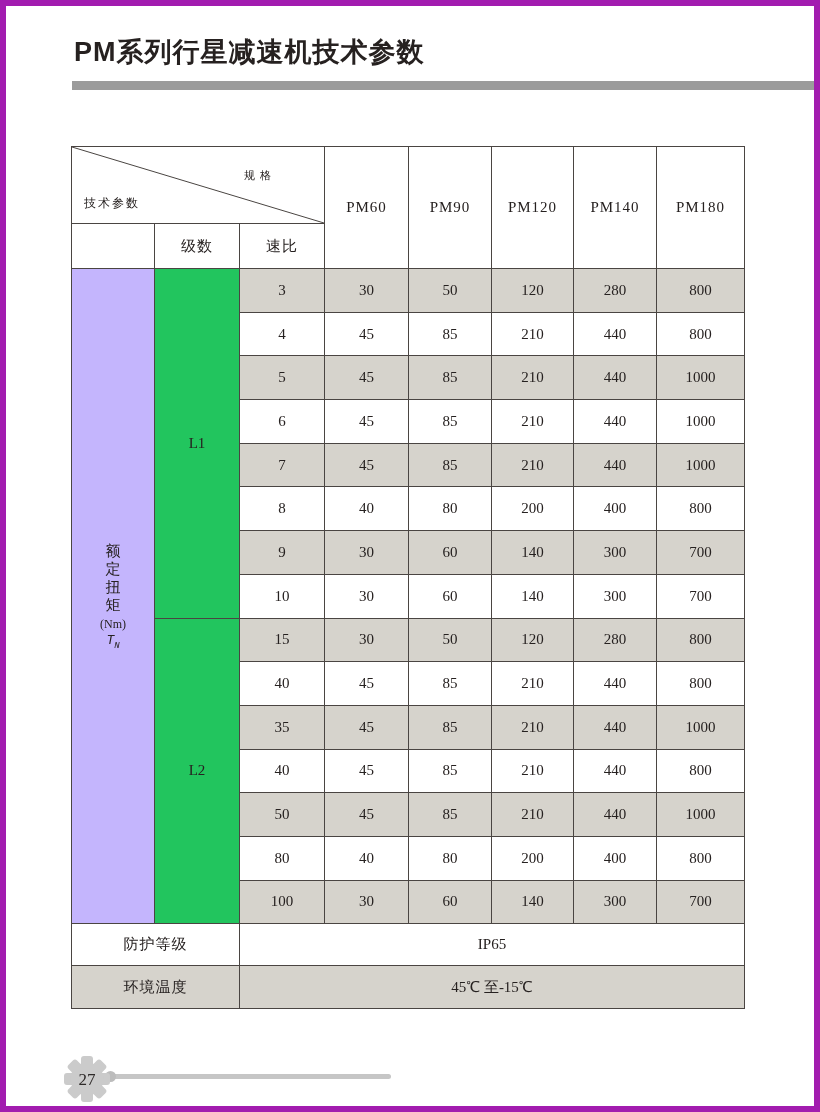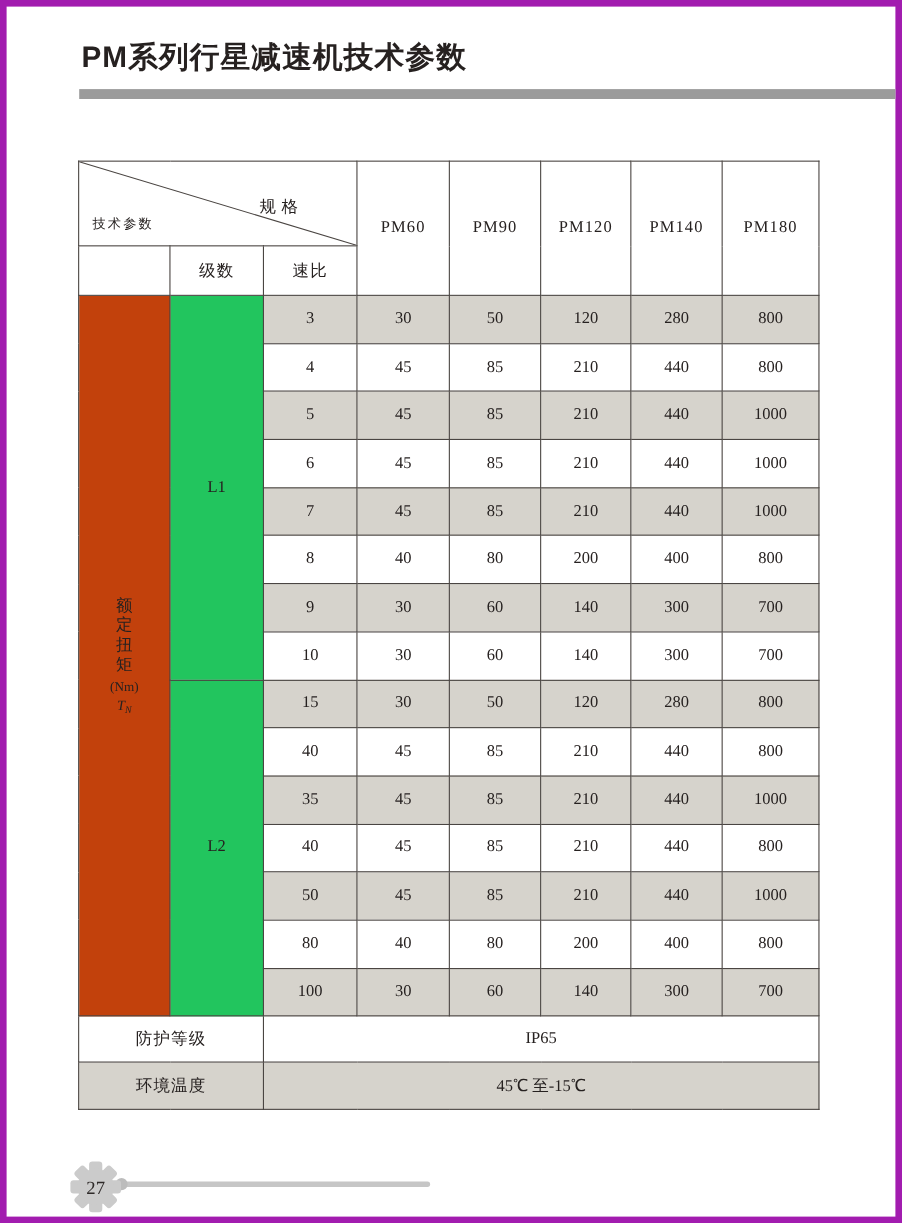--- a/index.html
+++ b/index.html
@@ -52,56 +52,56 @@
   tr.hA { height: 77px; }
   tr.hB { height: 45px; }
   tr.dr { height: 43.7px; }
   tr.fA { height: 42px; padding-left: 32px; }
   tr.fB { height: 43px; }
 
   td.corner { position: relative; }
   .diag-svg { position: absolute; left: 0; top: 0; width: 100%; height: 100%; display: block; }
   .corner-spec {
     position: absolute;
-    top: 32px;
+    top: 21px;
     right: 48px;
-    font-size: 15px;
+    font-size: 11px;
     letter-spacing: 5px;
     font-family: Liberation Mono, monospace;
   }
   .corner-param {
     position: absolute;
     bottom: 11px;
     left: 12px;
     font-size: 12px;
     letter-spacing: 2px;
     font-family: "Liberation Sans", sans-serif;
   }
   td.model-h {
     font-family: "Liberation Sans", sans-serif;
     font-size: 15px;
     letter-spacing: 1px;
   }
   td.sub-h { font-family: "Liberation Sans", sans-serif; font-size: 15px; letter-spacing: 1px; }
 
-  td.torque-cell { background: #c2410c; }
+  td.torque-cell { background: #c4b5fd; }
   td.stage-cell  { background: #22c55e; }
   tr.shade td.ratio-cell, tr.shade td.value-cell { background: #d6d3cc; }
   tr.plain td.ratio-cell, tr.plain td.value-cell { background: #ffffff; }
 
   .vtext {
     width: 17px;
     margin: 0 auto;
     line-height: 18px;
     word-break: break-all;
     font-size: 15px;
     font-family: "Liberation Sans", sans-serif;
   }
   .t-unit { font-size: 12px; margin-top: 3px; font-family: "Liberation Serif", serif; }
-  .t-sym  { font-size: 13px; font-style: italic; font-family: Liberation Serif, serif; margin-top: 1px; }
+  .t-sym  { font-size: 13px; font-style: italic; font-family: Liberation Mono, monospace; margin-top: 1px; }
   .t-sym sub { font-size: 9px; }
 
   td.foot-label { font-family: "Liberation Sans", sans-serif; font-size: 15px; letter-spacing: 1px; }
   td.foot-value { font-size: 15px; }
   tr.fB td { background: #d6d3cc; }
 
   .footer-rule {
     position: absolute;
     left: 103px;
     top: 1068px;

